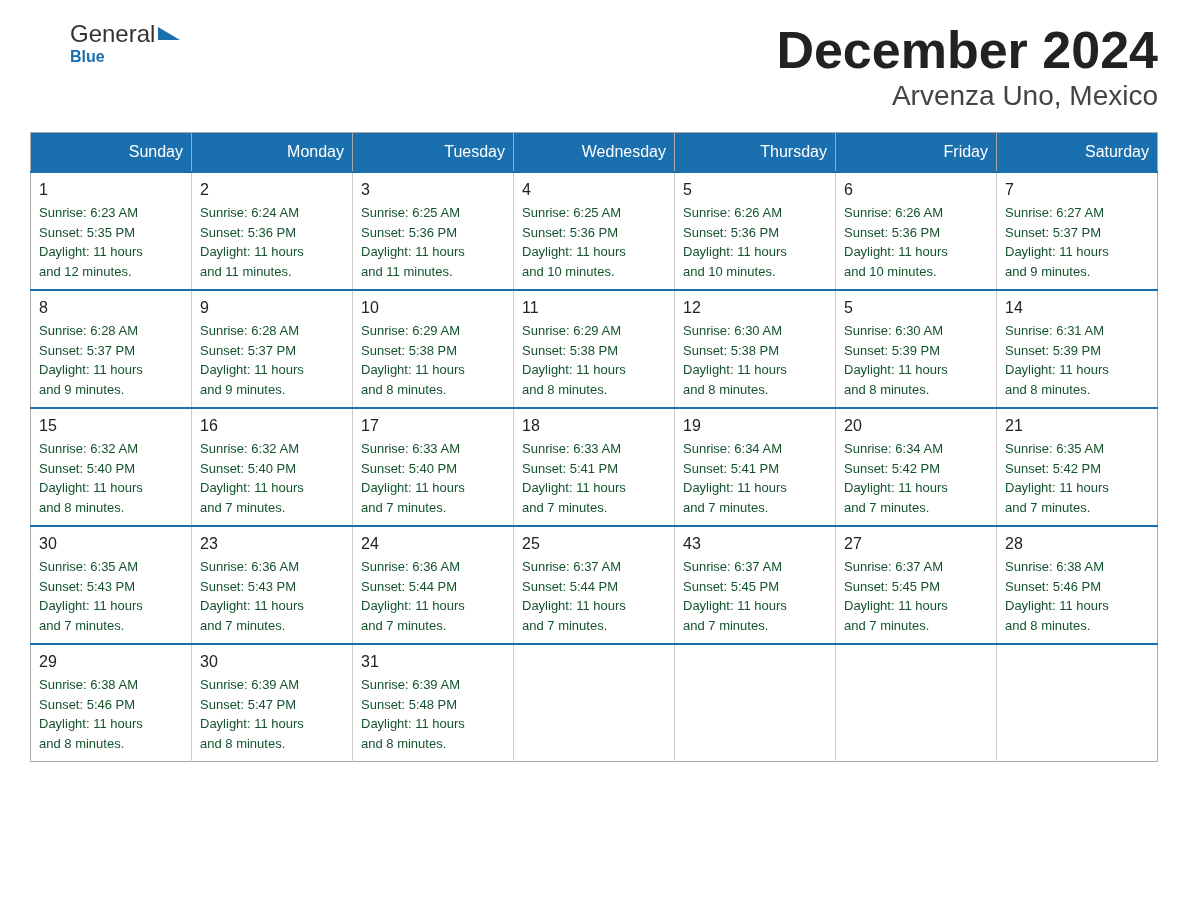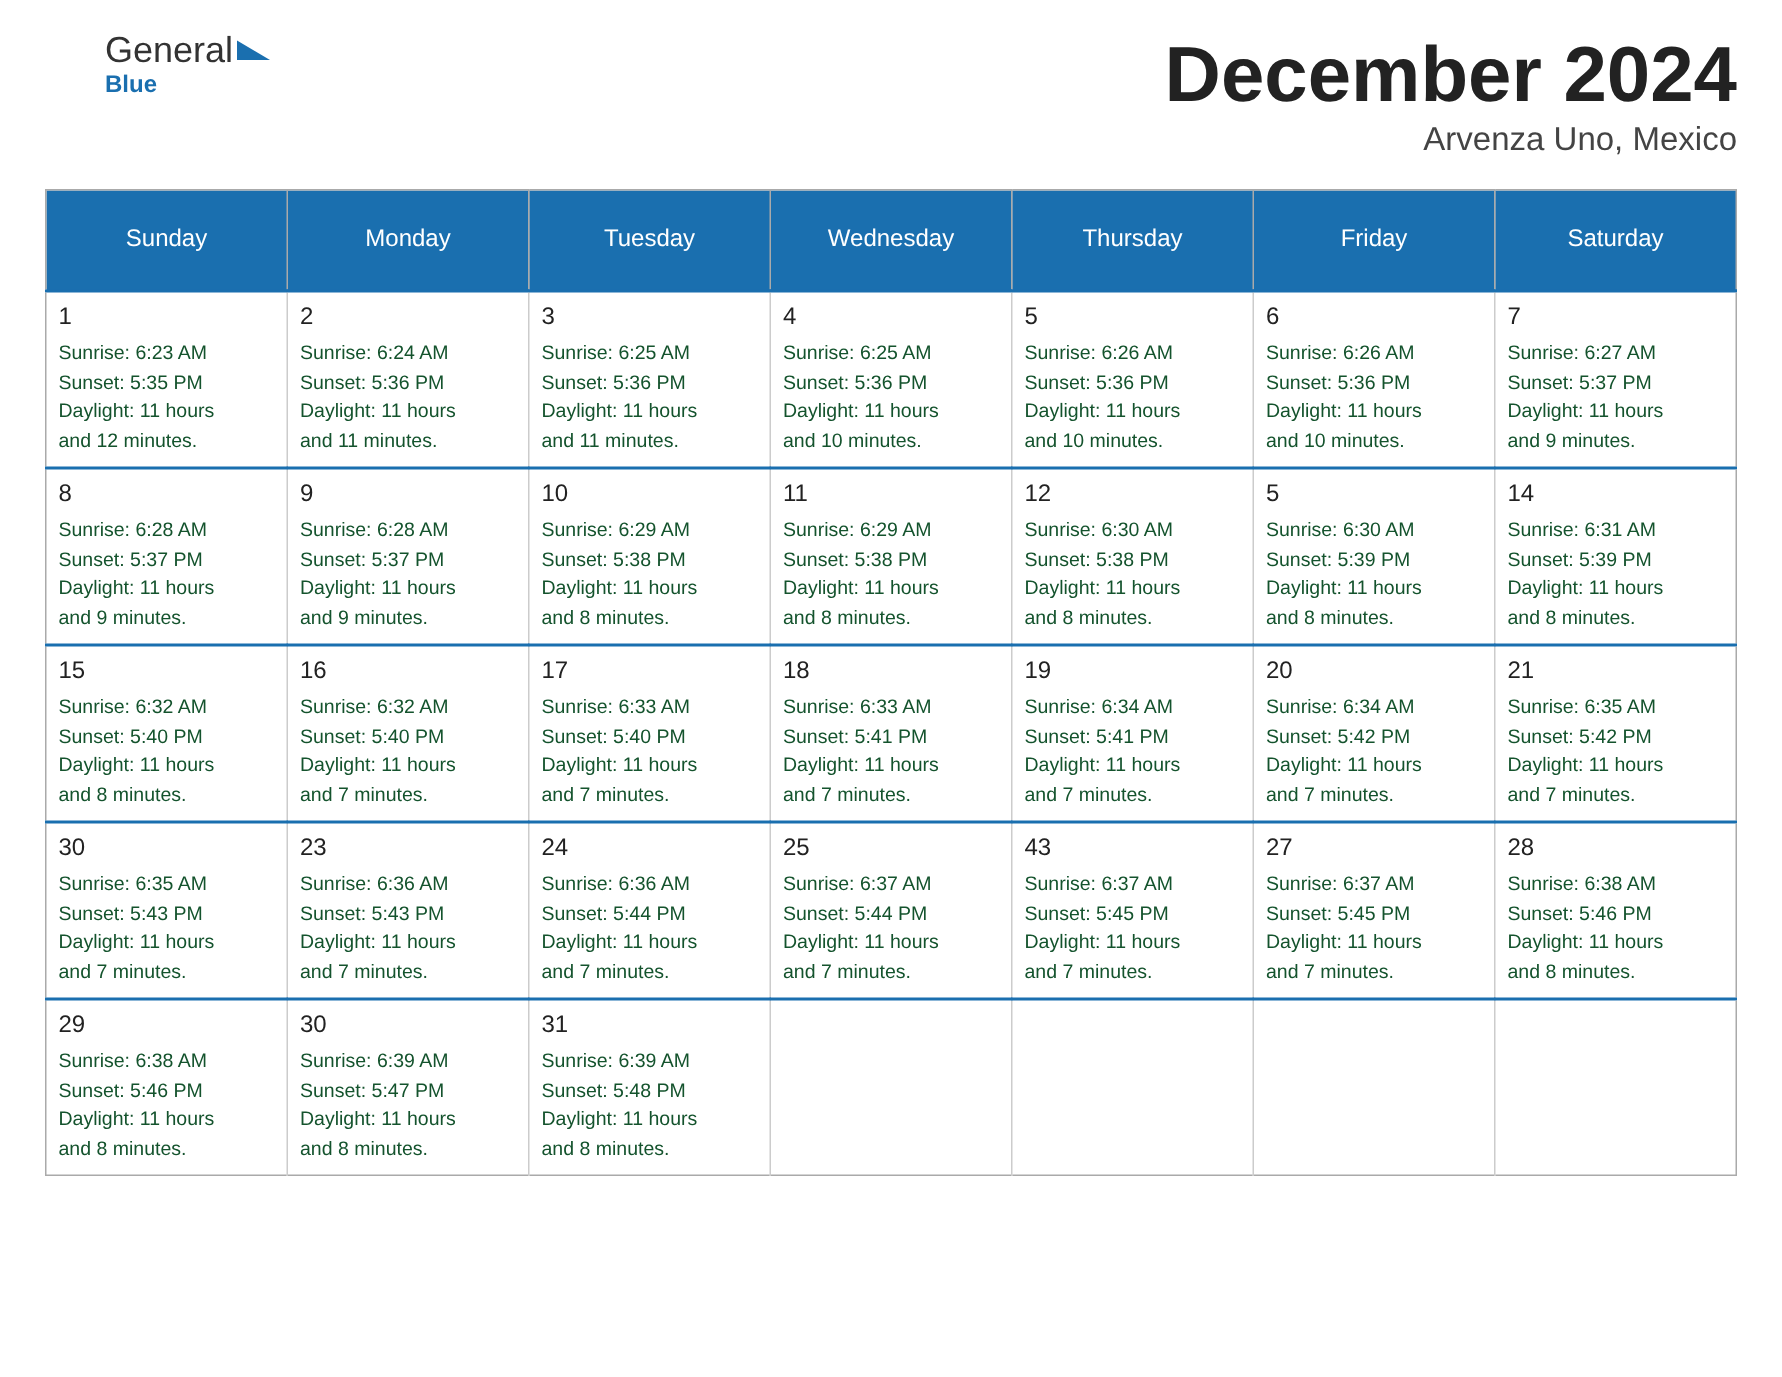--- a/index.html
+++ b/index.html
@@ -19,38 +19,38 @@
     }
     .title-block {
       text-align: right;
     }
     .title-block h1 {
       font-size: 52px;
       font-weight: bold;
       color: #222;
     }
     .title-block h2 {
-      font-size: 22px;
+      font-size: 28px;
       font-weight: normal;
       color: #444;
     }
     table {
       width: 100%;
       border-collapse: collapse;
       border: 1px solid #aaa;
     }
     thead tr {
       background-color: #1a6faf;
       color: #fff;
     }
     thead th {
-      padding: 24px 8px;
+      padding: 10px 8px;
       font-size: 16px;
       font-weight: normal;
-      text-align: center;
+      text-align: right;
       border: 1px solid #aaa;
     }
     tbody tr {
       border-top: 2px solid #1a6faf;
     }
     tbody td {
       padding: 8px 8px;
       font-size: 13.5px;
       color: #333;
       vertical-align: top;

